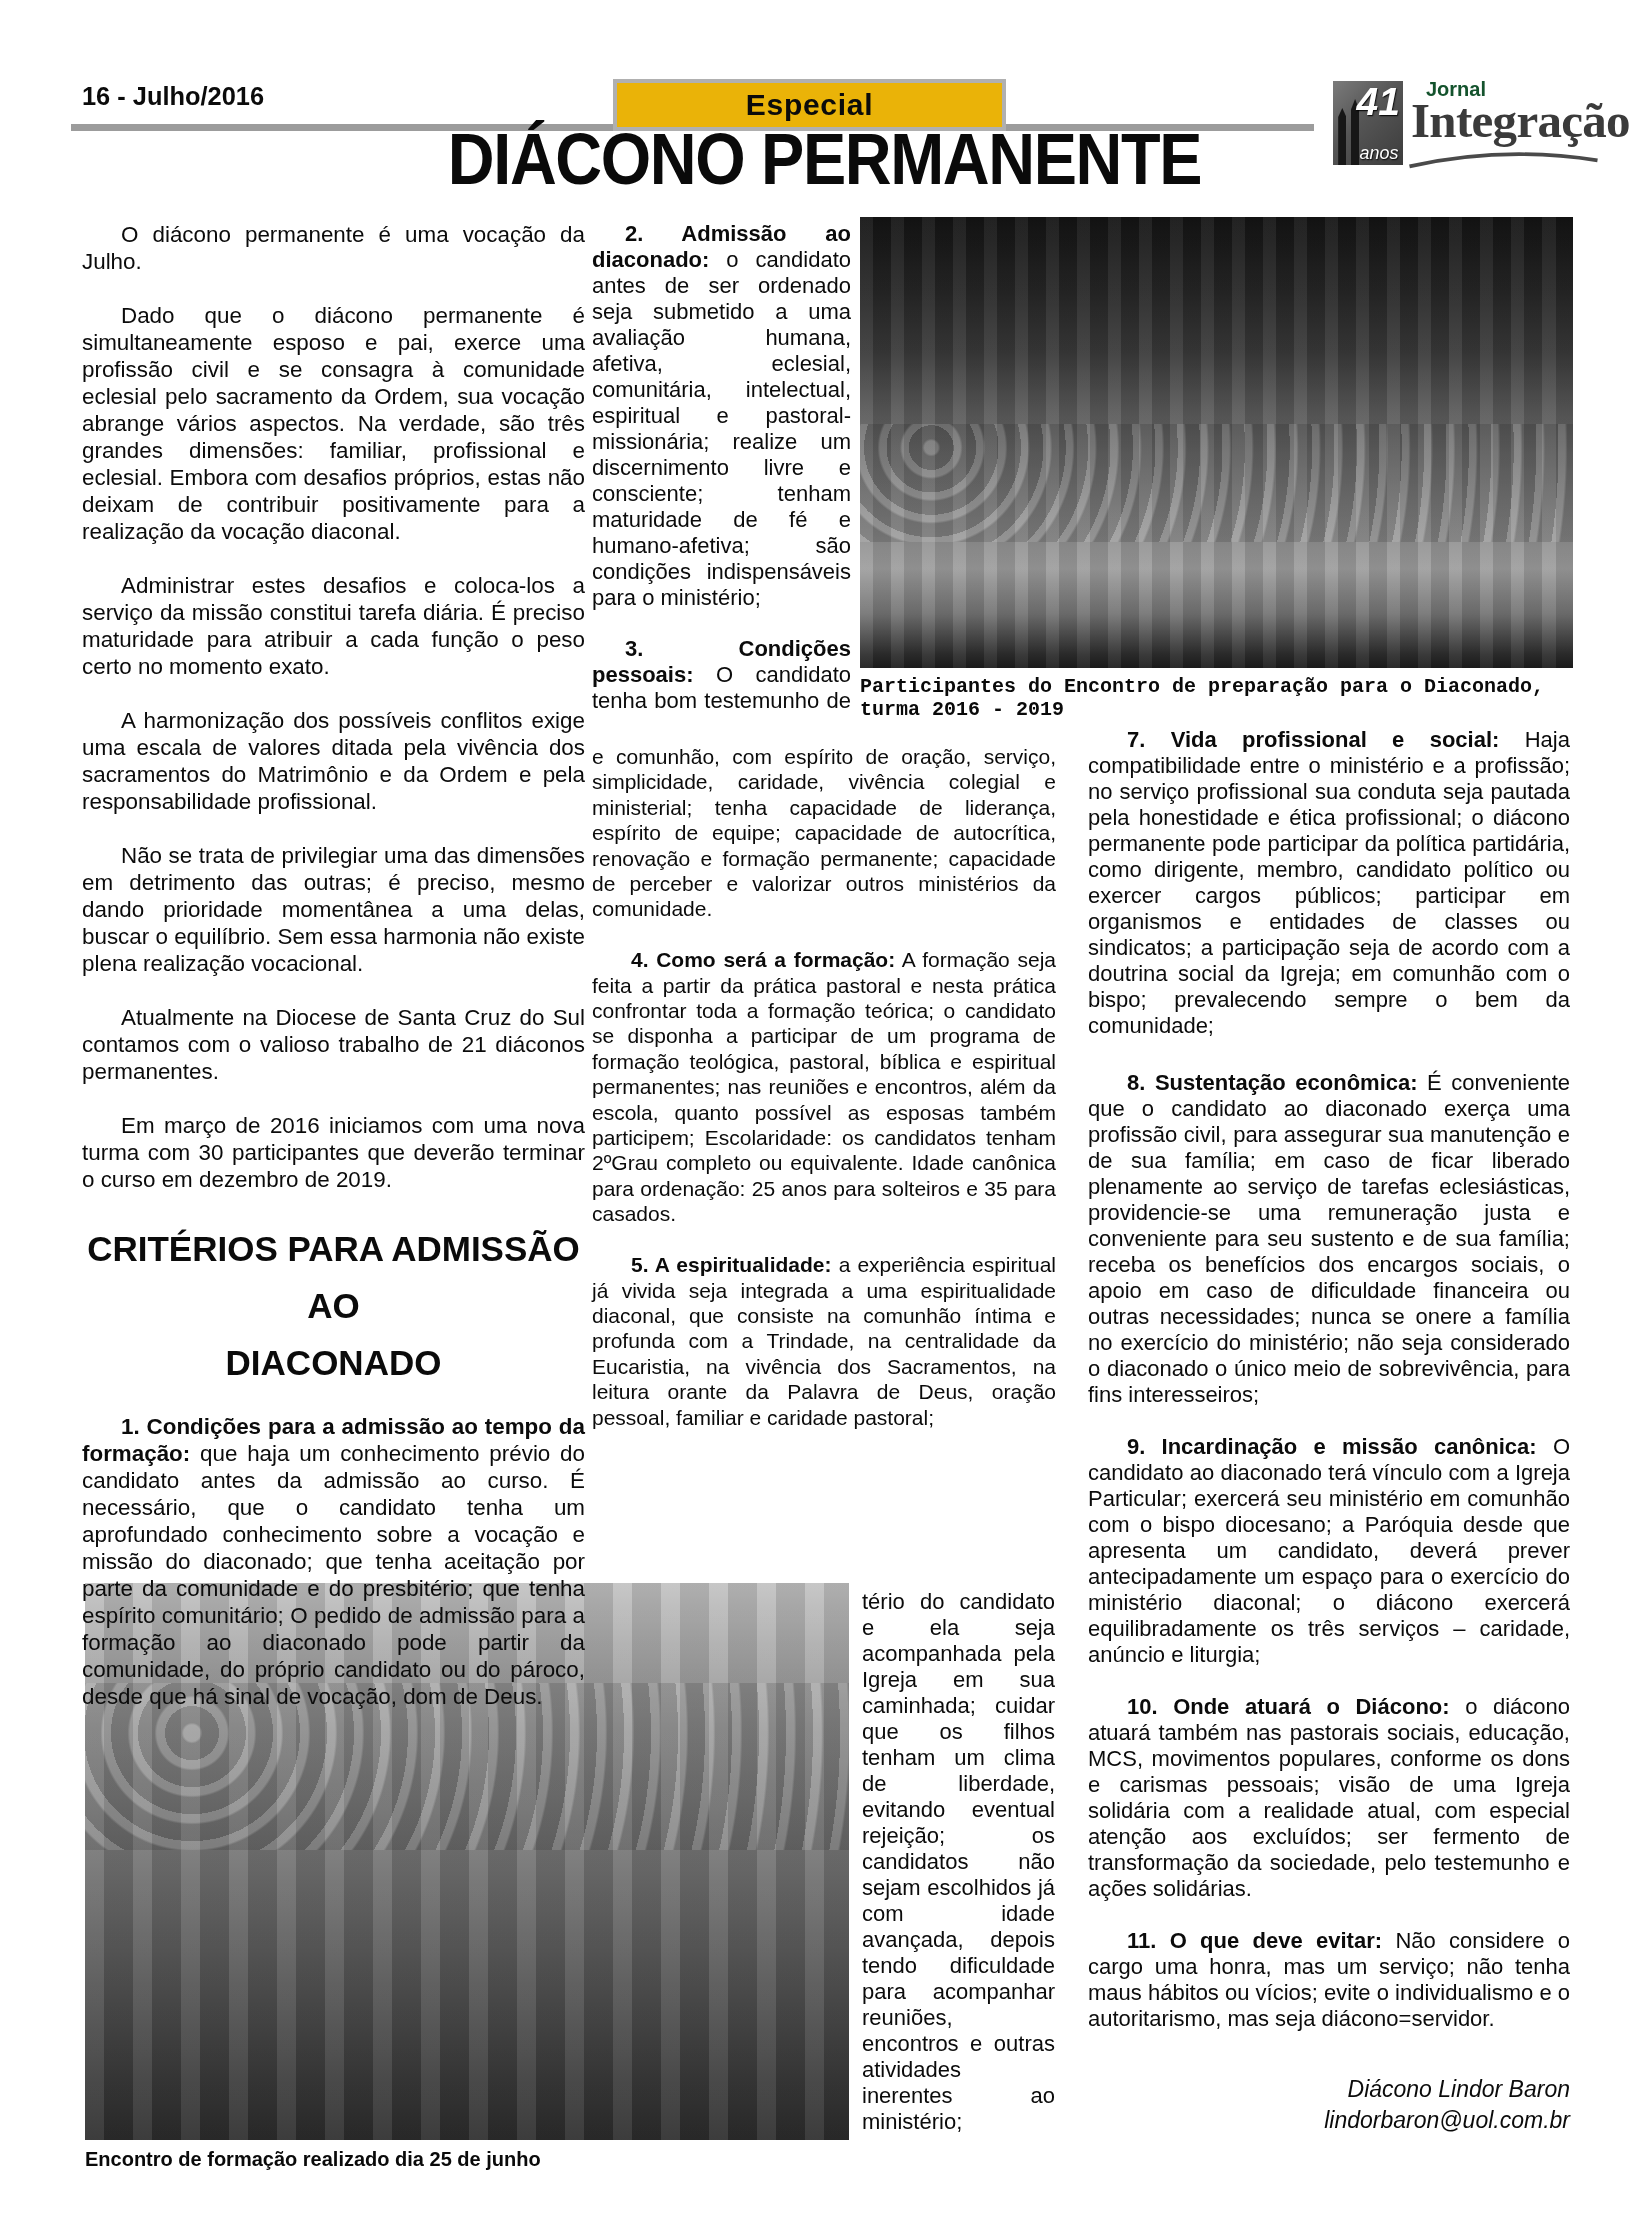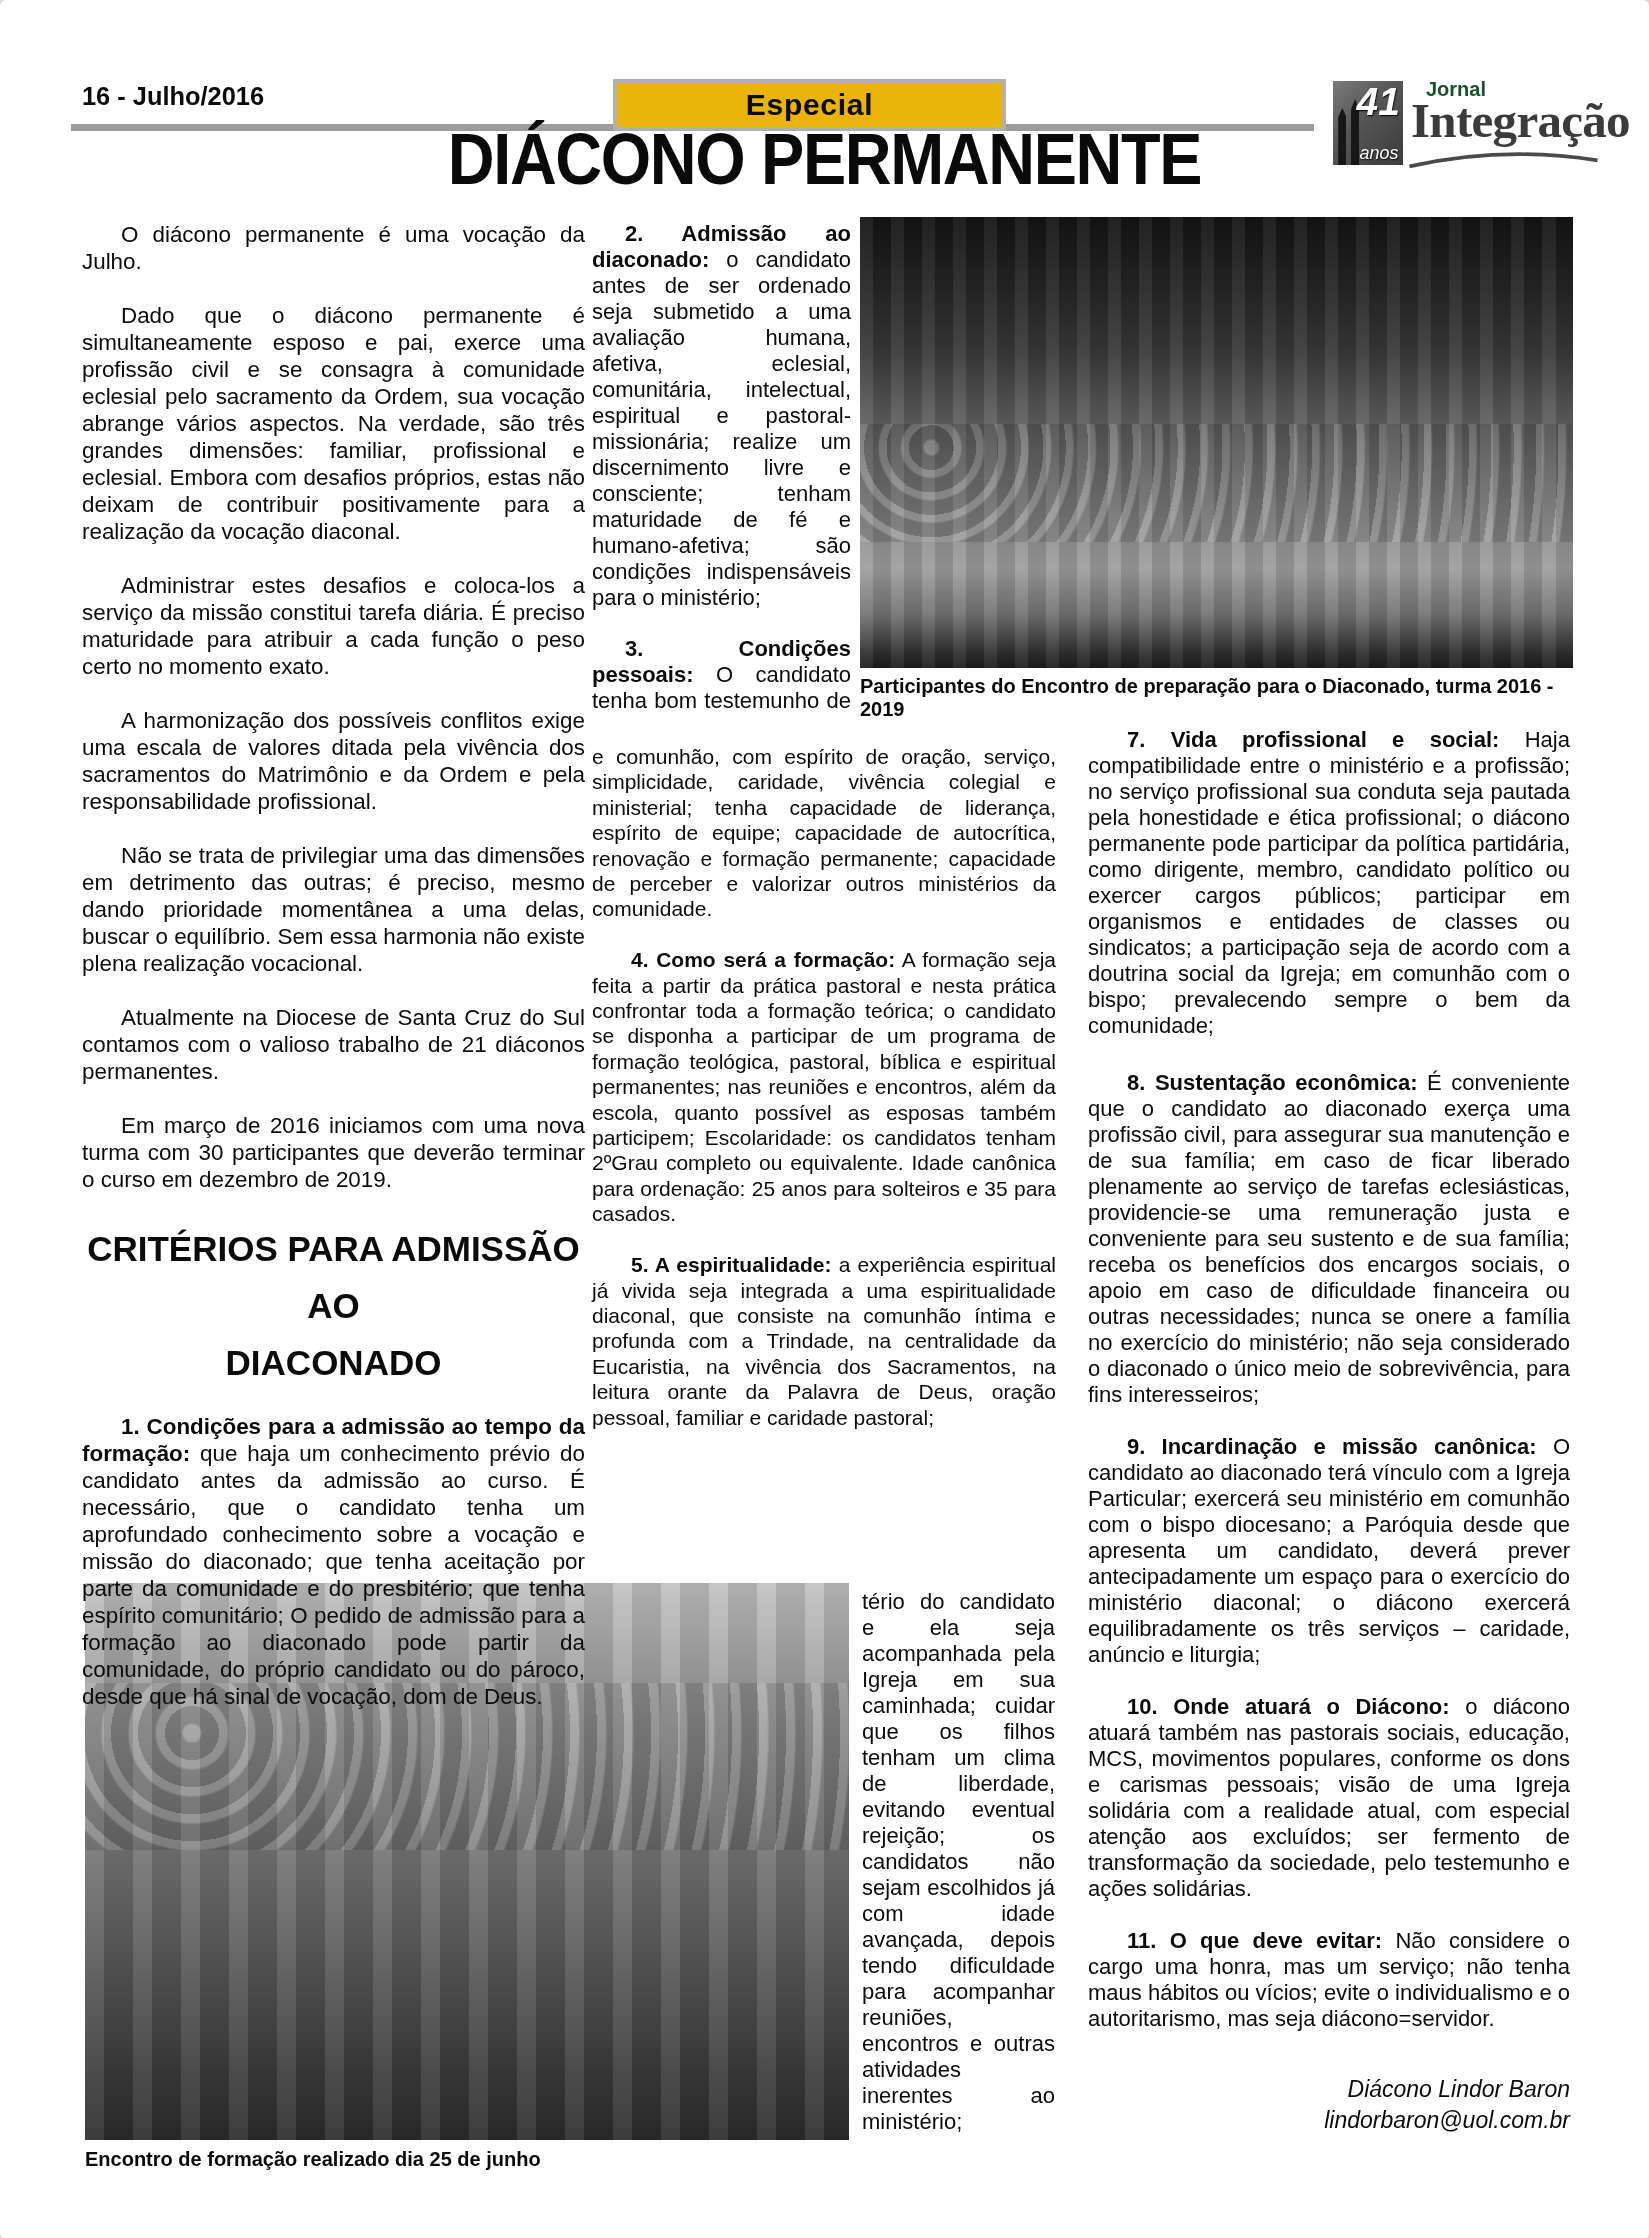--- a/index.html
+++ b/index.html
@@ -1,21 +1,20 @@
 <!DOCTYPE html>
 <html style="font-size:12px"><head>
 <meta charset="utf-8">
 <style>
   html,body { margin:0; padding:0; background:#d8d8d8; }
   .page {
     position:relative; width:1649px; height:2239px; margin:0 auto;
     background:#ffffff; color:#0b0b0b;
     font-family:"Liberation Sans", sans-serif;
     overflow:hidden;
-    border-radius:6px;
   }
   
   .page-info { position:absolute; left:82px; top:82px; font-size:25.4px; font-weight:bold; }
   .rule { position:absolute; left:71px; top:124px; width:1243px; height:6.7px; background:#9c9c9c; }
   .especial-box {
     position:absolute; left:613px; top:79px; width:393px; height:52px;
     background:#eab308; border:4.5px solid #b0b0b0; box-sizing:border-box; z-index:3;
     display:flex; align-items:center; justify-content:center;
     font-size:30px; font-weight:bold; letter-spacing:0.7px;
   }
@@ -53,21 +52,21 @@
     filter:blur(0.7px); opacity:.55; }
   .photo-bottom { left:85px; top:1583px; width:764px; height:557px;
     background:
       repeating-linear-gradient(90deg, rgba(255,255,255,.08) 0 19.4px, rgba(0,0,0,.10) 19.4px 48px),
       linear-gradient(180deg,#c2c2c2 0%,#ababab 12%,#949494 26%,#7b7b7b 44%,#5c5c5c 66%,#3c3c3c 88%,#2c2c2c 100%);
   }
   .photo-bottom::after { content:""; position:absolute; left:0; right:0; top:18%; height:30%;
     background:repeating-radial-gradient(circle at 14% 30%, rgba(235,235,235,.30) 0 8.2px, rgba(25,25,25,.30) 10.5px 27px);
     filter:blur(0.7px); opacity:.5; }
   .caption { position:absolute; font-size:20px; font-weight:bold; color:#0a0a0a; }
-  .caption-top { left:860px; top:675px; width:713px; }
+  .caption-top { left:860px; top:675px; width:713px;font-family:Liberation Mono, monospace; }
   .caption-bottom { left:85px; top:2148px; width:764px; }
   
   .col { position:absolute; text-align:justify; }
   .col p { margin:0 0 27px 0; text-indent:39px; }
   .col1 { left:82px; top:221px; width:503px; font-size:22.4px; line-height:27px; }
   .criteria { text-align:center; font-size:35px; line-height:57px; font-weight:bold; margin:19.4px 0 22.4px 0; }
   .col2-narrow { left:592px; top:221px; width:259px; height:497px; overflow:hidden; font-size:22px; line-height:26px; }
   .col2-narrow p { margin:0 0 25.4px 0; text-indent:33px; }
   .col2-wide { left:592px; top:720px; width:464px; font-size:21px; line-height:25.4px; }
   .col2-wide p { margin:0 0 25.4px 0; }

